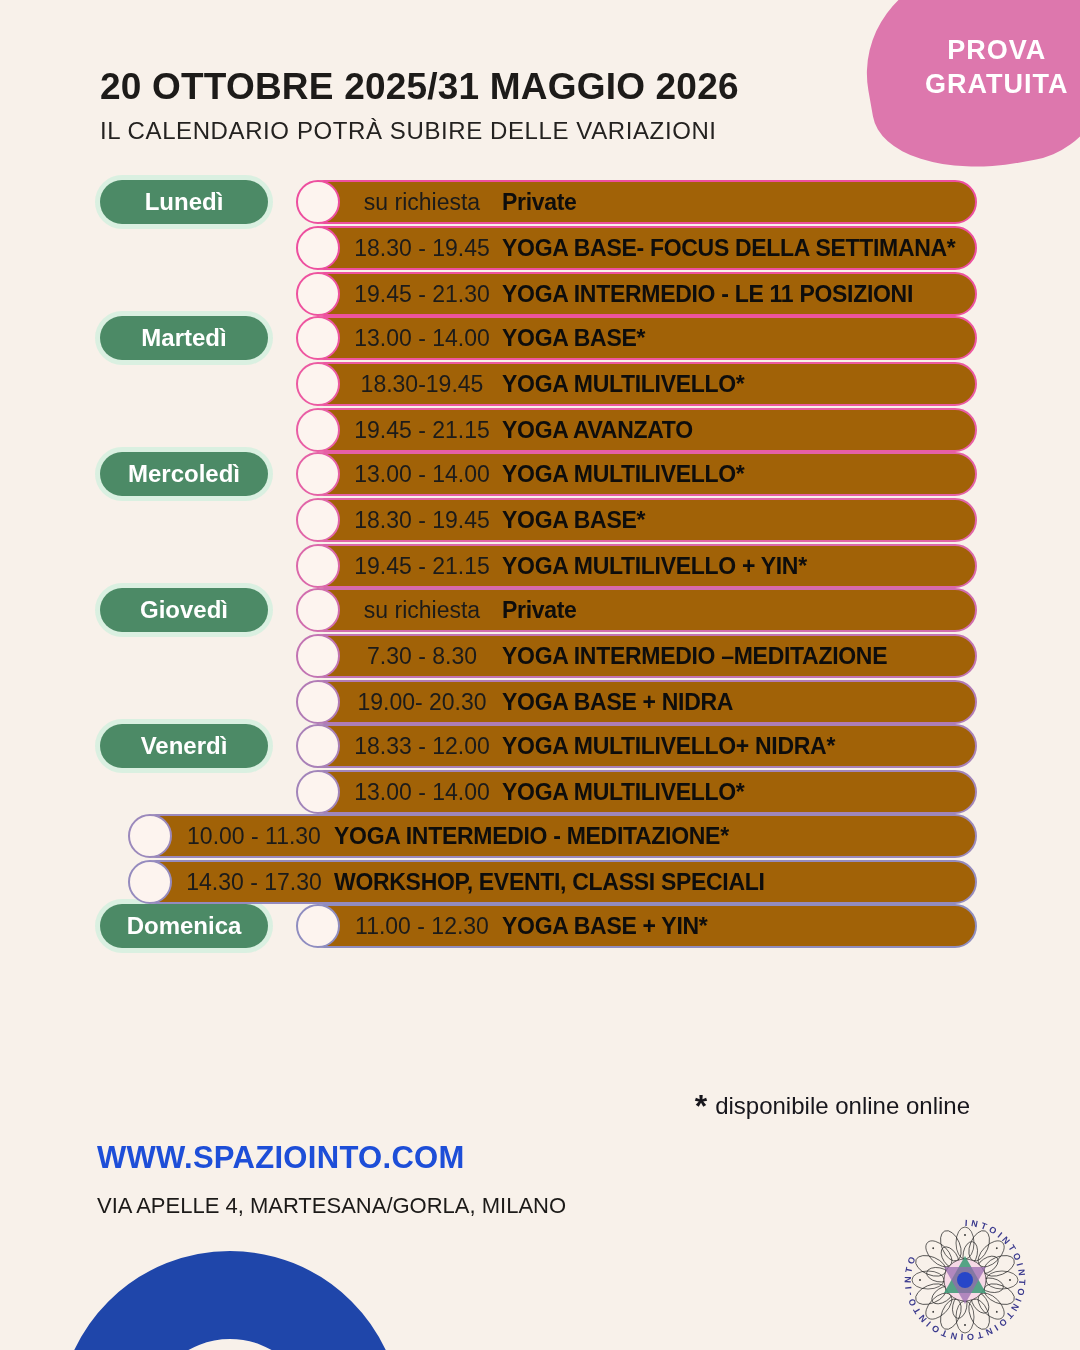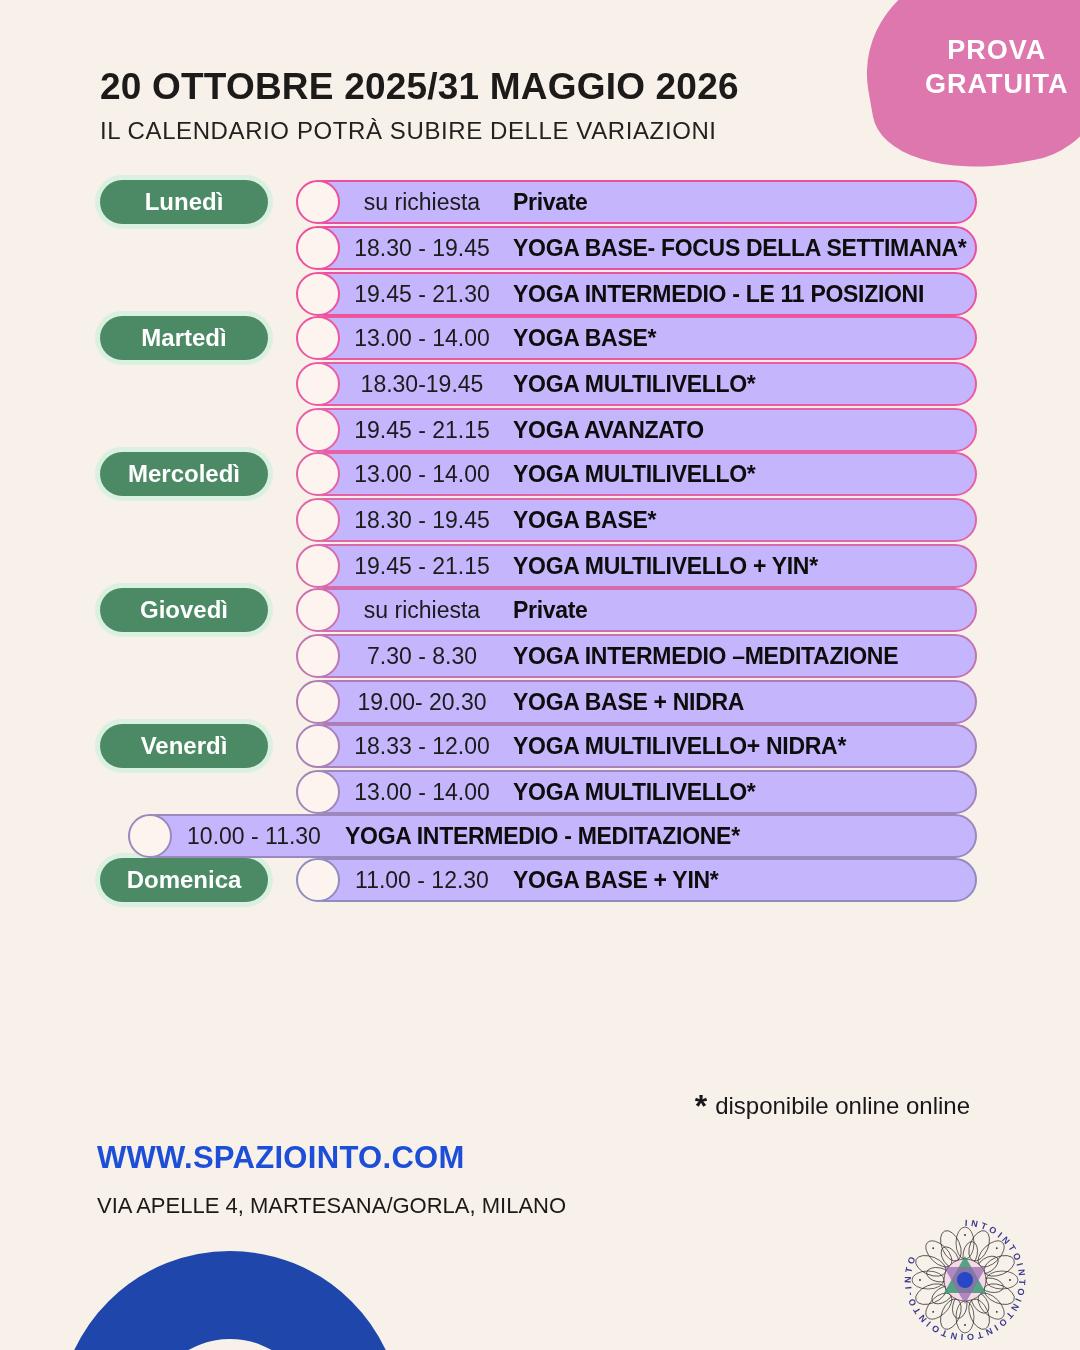--- a/index.html
+++ b/index.html
@@ -36,34 +36,34 @@
     flex:0 0 168px; height:44px; box-sizing:border-box;
     background:#4c8a66; border-radius:24px;
     color:#fff; font-weight:bold; font-size:24px;
     display:flex; align-items:center; justify-content:center;
     box-shadow:0 0 0 5px rgba(201,240,219,.65);
   }
   .rows{margin-left:34px; flex:1; display:flex; flex-direction:column; gap:2px;}
   .slot-row{
     position:relative; box-sizing:border-box; height:44px;
     border:2.5px solid var(--bc,#ec4f9b); border-radius:24px;
-    background:#c4b5fd;
+    background:#a16207;
     display:flex; align-items:center; padding-left:44px;
   }
   .slot-circle{
     position:absolute; box-sizing:border-box; left:-8px; top:-2.5px;
     width:44px; height:44px; border-radius:50%;
     border:2.5px solid var(--bc,#ec4f9b); background:#fdf4ef;
   }
   .slot-time{
     width:148px; text-align:center; font-size:23px; color:#1c1b1a;
     white-space:nowrap;
   }
   .slot-label{
-    margin-left:17px; font-size:23px; font-weight:bold; color:#0e0d0c;
+    margin-left:6px; font-size:23px; font-weight:bold; color:#0e0d0c;
     letter-spacing:-0.3px; white-space:nowrap;
   }
   
   .footnote{
     position:absolute; right:110px; top:1090px; font-size:24px; color:#17161c;
     display:flex; align-items:center; gap:8px;
   }
   .footnote .ast{font-size:32px; font-weight:bold; line-height:1;}
   .website{
     position:absolute; left:97px; top:1140px;
@@ -186,20 +186,25 @@
             <span class="slot-label">YOGA MULTILIVELLO*</span>
           </div>
         </div>
       </div>
       <div class="day-group">
         <div class="rows">
           <div class="slot-row" style="--bc: #9b89bc;">
             <span class="slot-circle"></span>
             <span class="slot-time">10.00 - 11.30</span>
             <span class="slot-label">YOGA INTERMEDIO - MEDITAZIONE*</span>
+          </div>
+          <div class="slot-row" style="--bc: #958bbe;">
+            <span class="slot-circle"></span>
+            <span class="slot-time">14.30 - 17.30</span>
+            <span class="slot-label">WORKSHOP, EVENTI, CLASSI SPECIALI</span>
           </div>
         </div>
       </div>
       <div class="day-group">
         <div class="day-pill">Domenica</div>
         <div class="rows">
           <div class="slot-row" style="--bc: #8f8dc0;">
             <span class="slot-circle"></span>
             <span class="slot-time">11.00 - 12.30</span>
             <span class="slot-label">YOGA BASE + YIN*</span>

